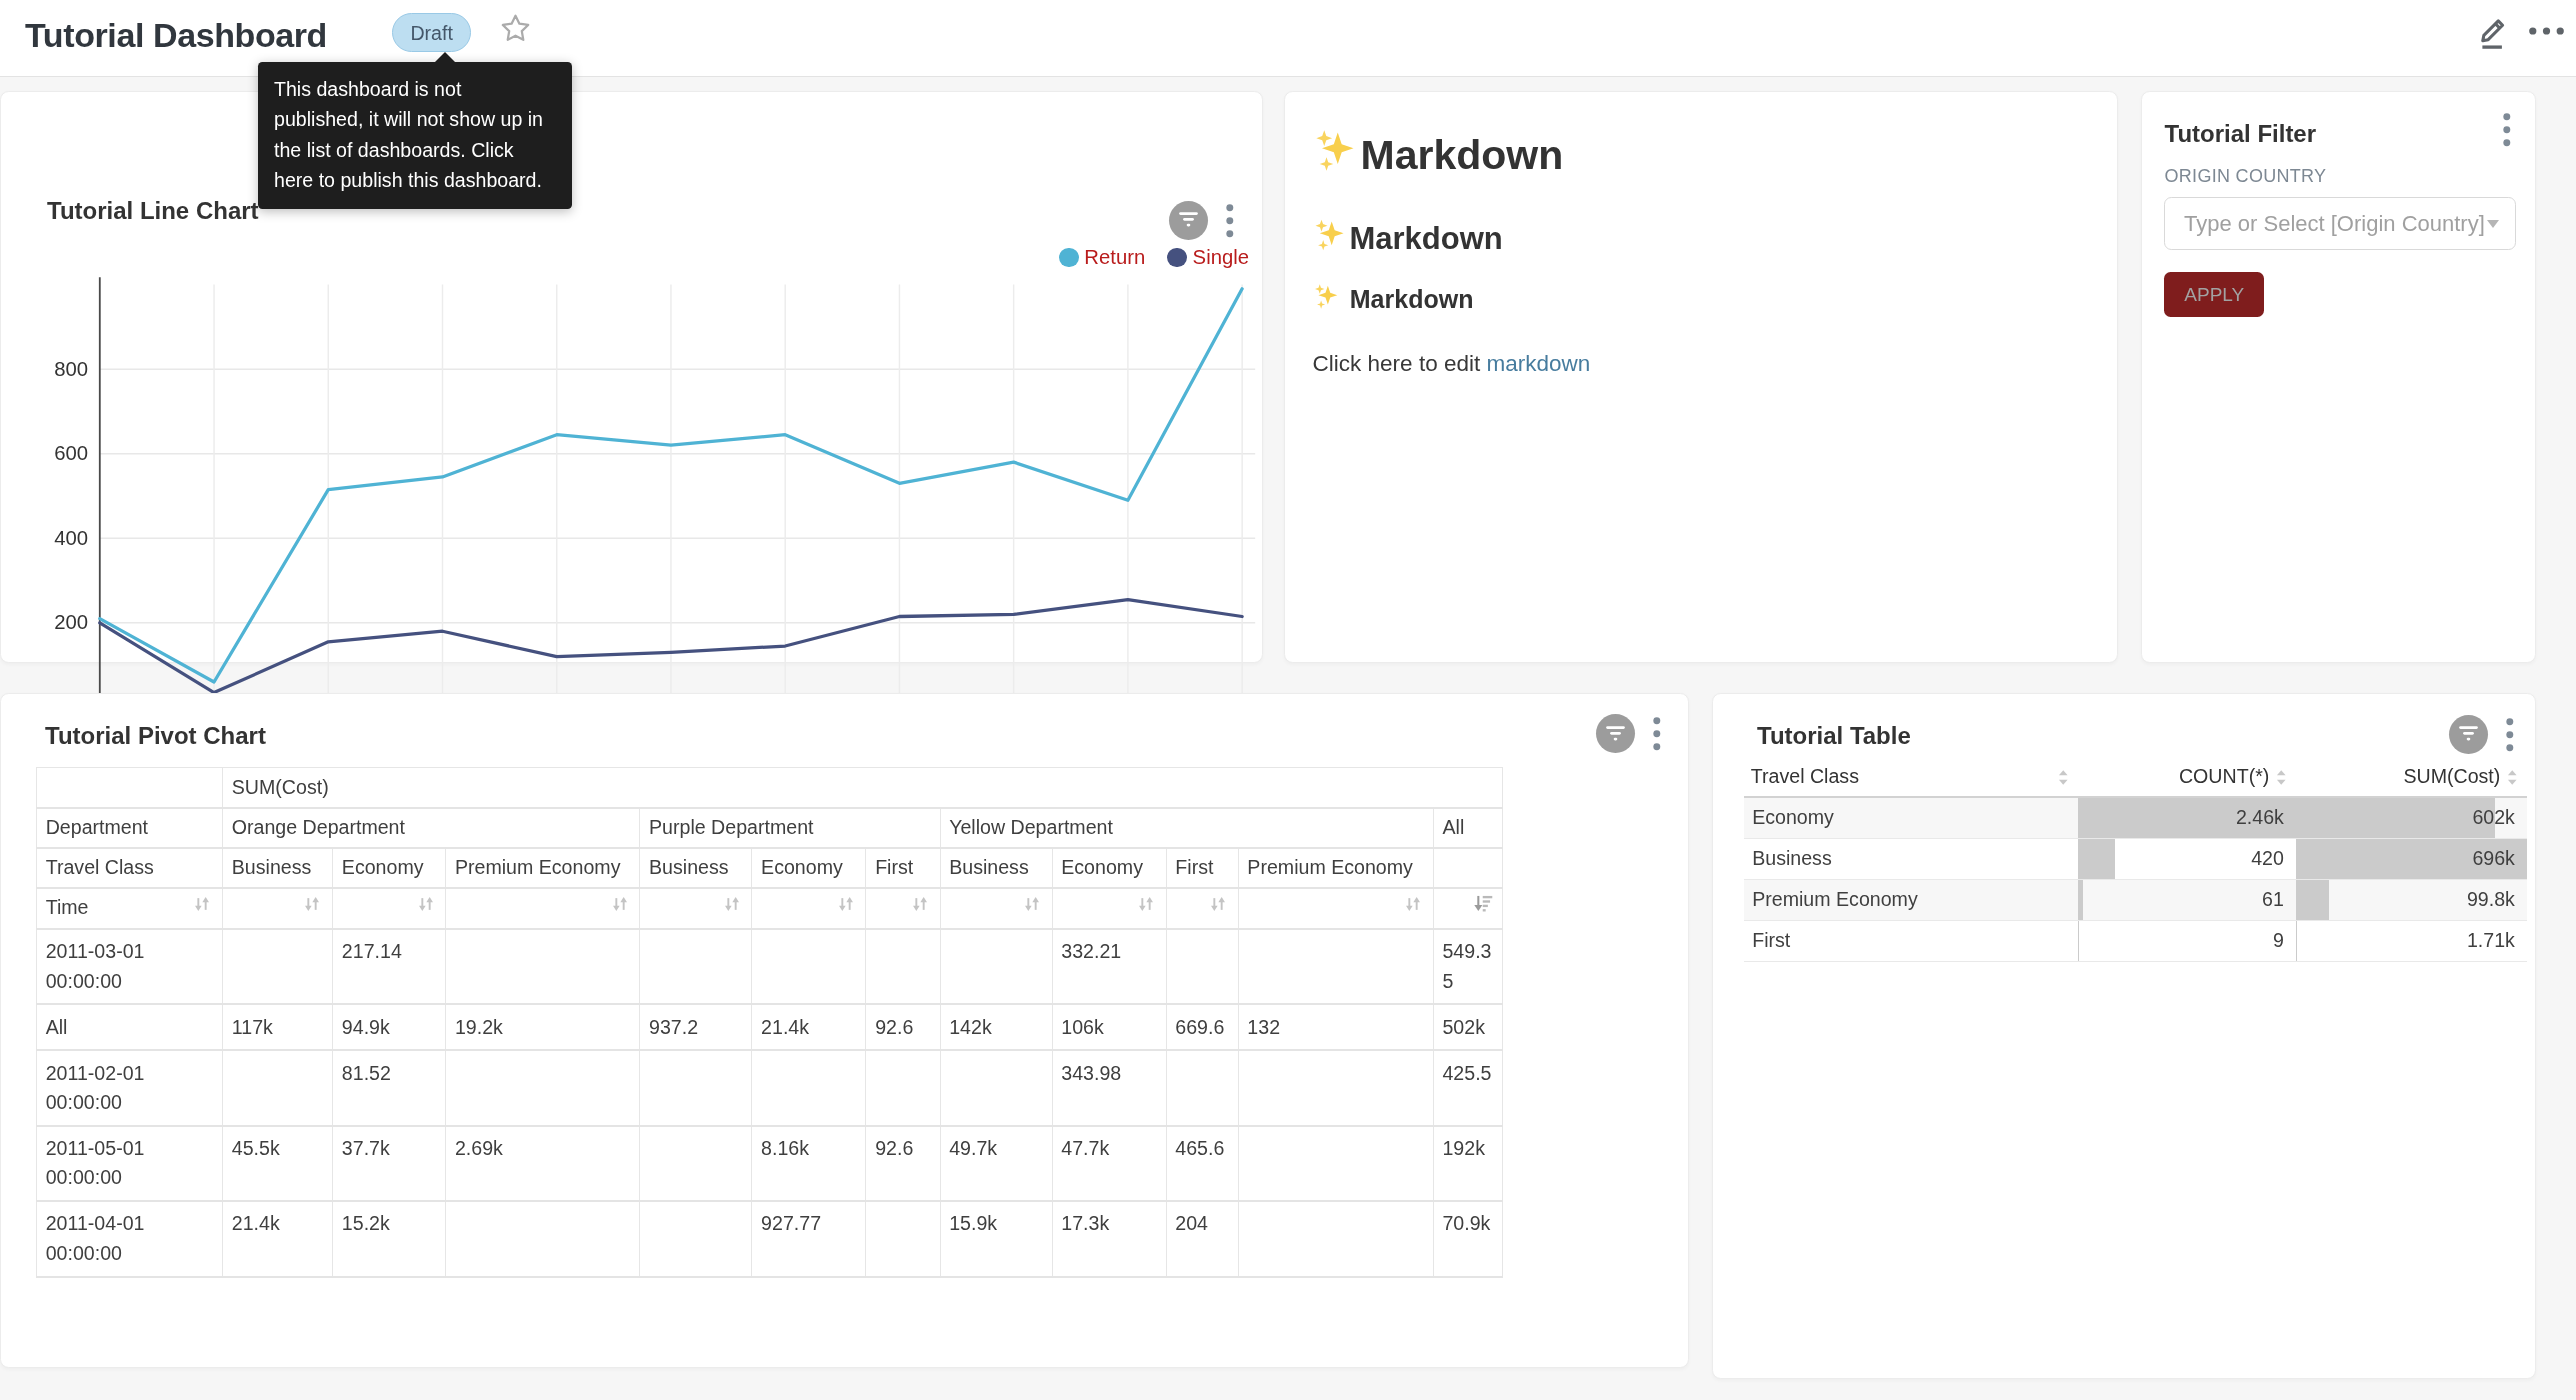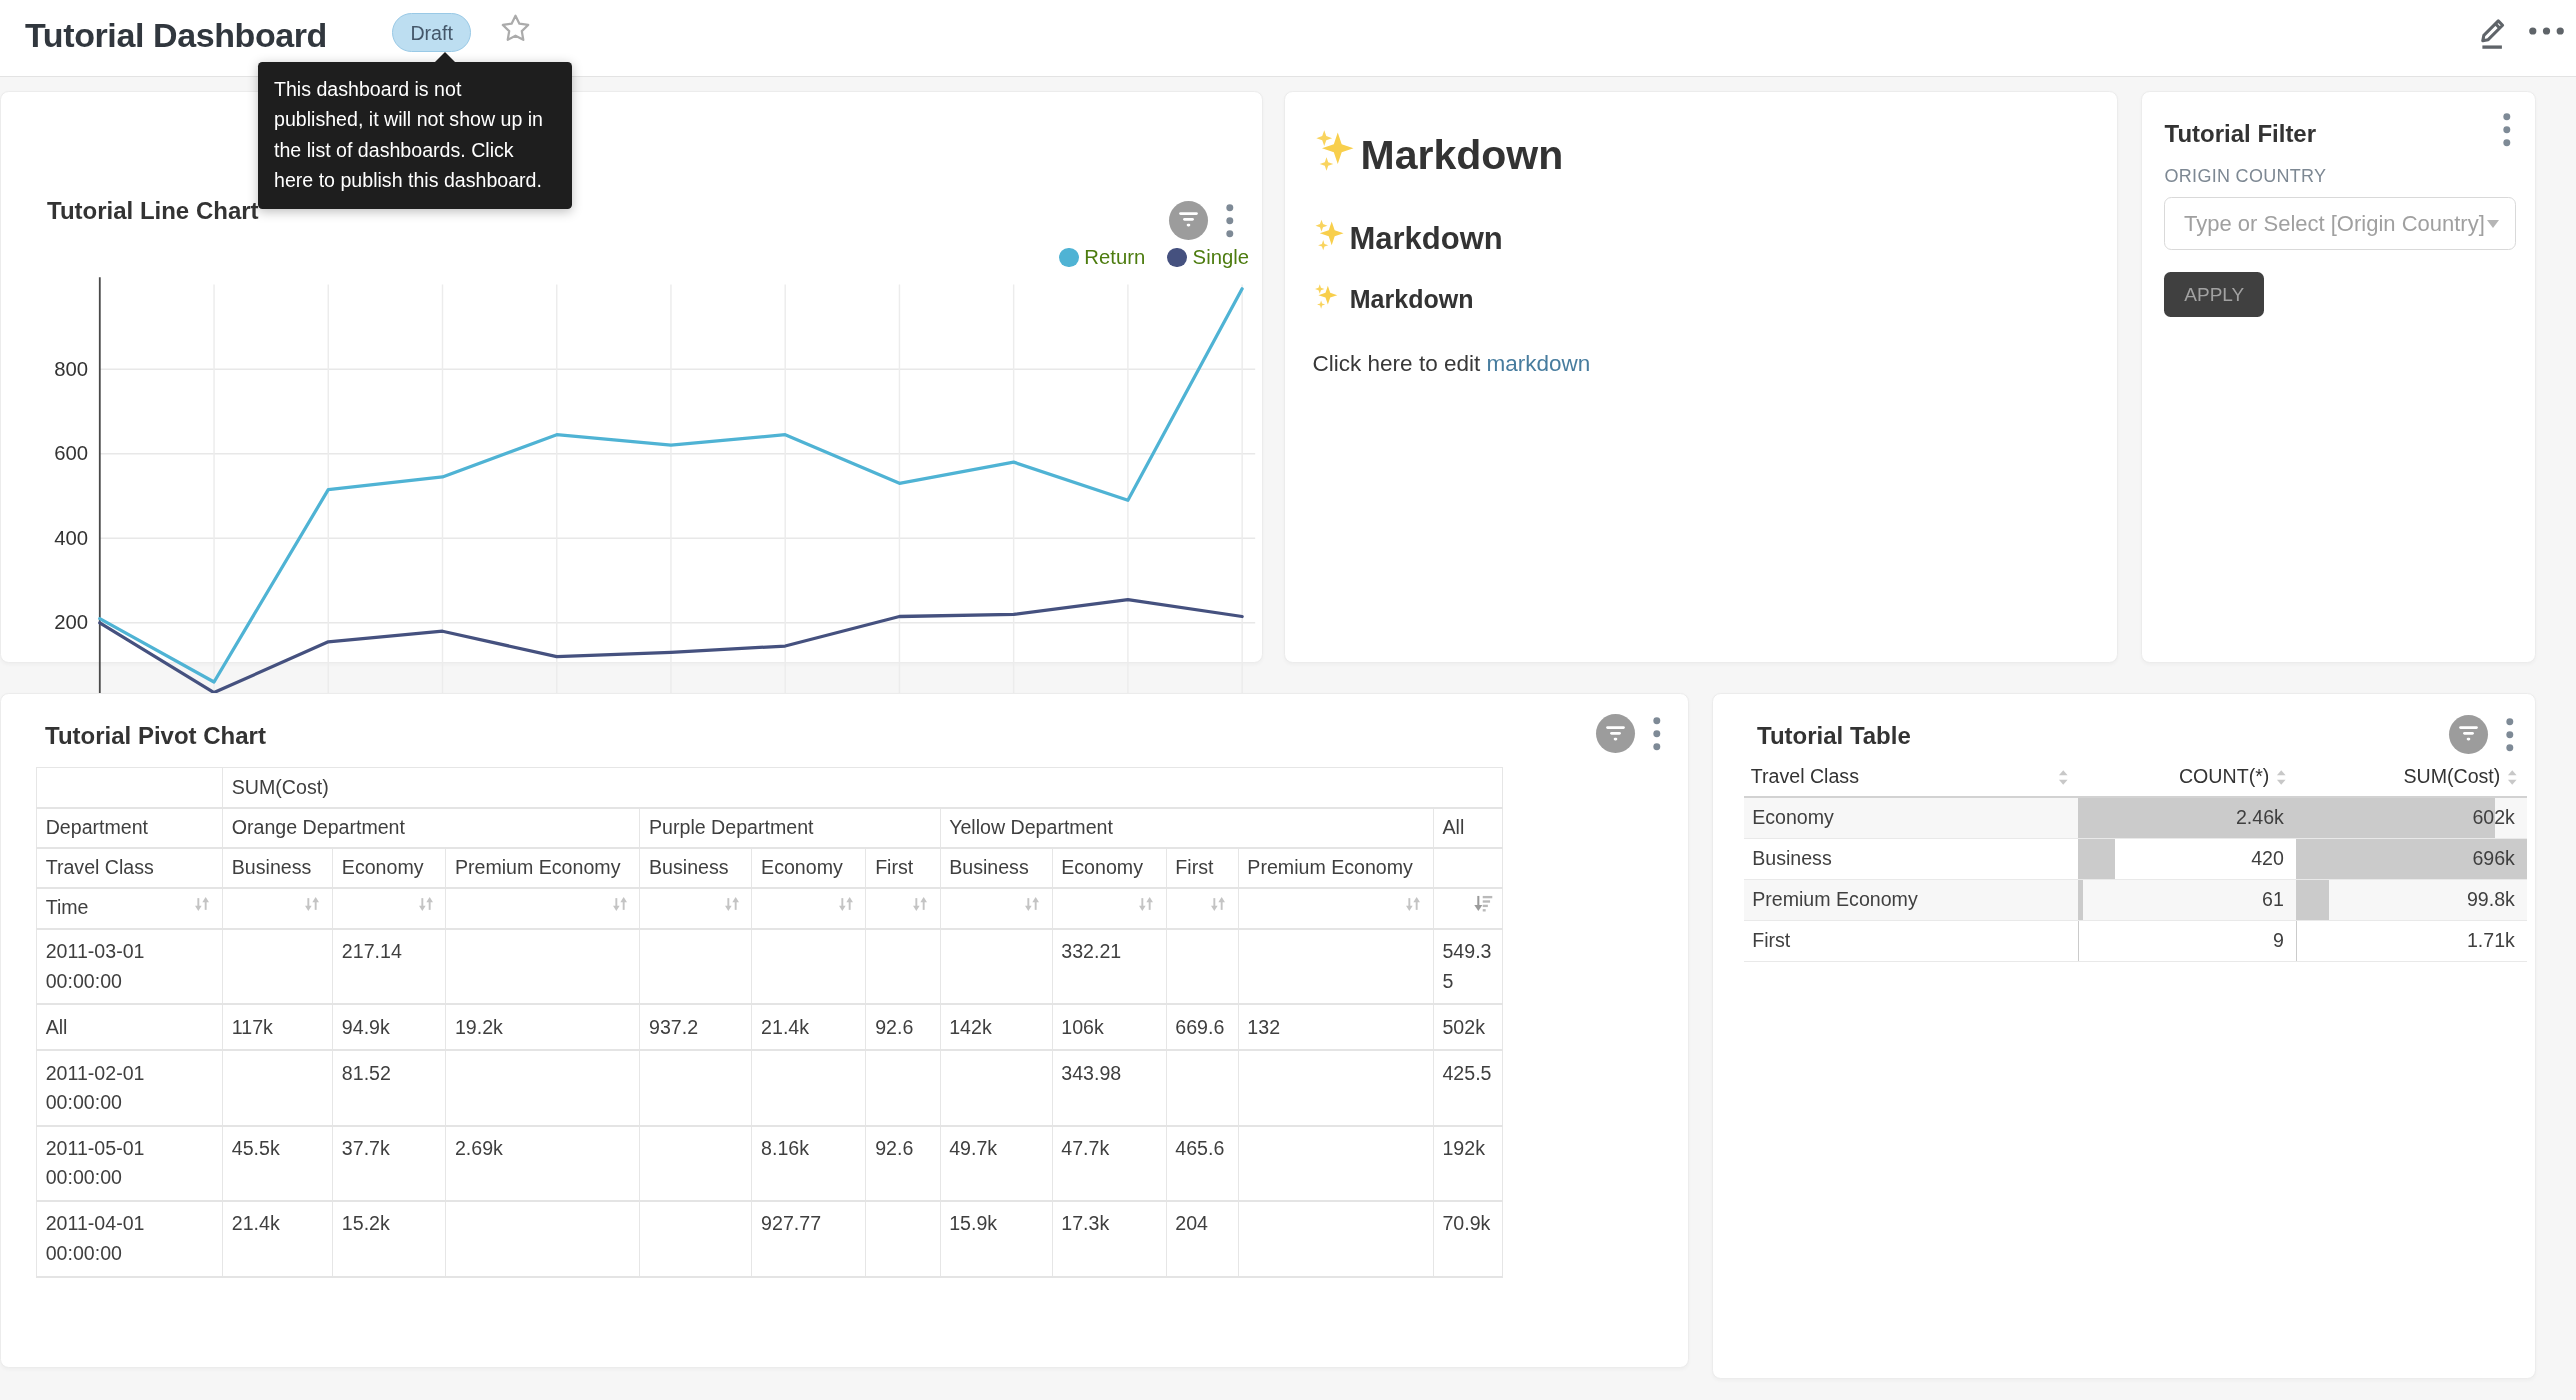--- a/index.html
+++ b/index.html
@@ -27,40 +27,40 @@
 
   .card-title { position:absolute; font-size:24px; font-weight:600; color:#333333; }
   .filter-circle { position:absolute; width:39px; height:39px; border-radius:50%; background:#9c9c9c; display:flex; align-items:center; justify-content:center; cursor:pointer; }
   .kebab { position:absolute; width:11.6px; height:41px; cursor:pointer; }
   .kebab svg { display:block; }
 
   
   #lc-legend { position:absolute; right:13px; top:154px; display:flex; gap:22px; align-items:center; }
   .legend-item { display:flex; align-items:center; gap:5.8px; cursor:pointer; }
   .legend-dot { width:19.6px; height:19.6px; border-radius:50%; }
-  .legend-label { font-size:20.3px; color:#4d7c0f; }
+  .legend-label { font-size:20.3px; color:#b91c1c; }
   #line-chart-svg { position:absolute; left:0; top:181px; }
 
   
   #markdown-card .md-body { position:absolute; left:27.6px; top:30.5px; right:22px; color:#333; }
   .md-h { display:flex; align-items:center; font-weight:700; color:#333; }
   .md-h1 { font-size:41px; margin-top:5.8px; }
   .md-h2 { font-size:31px; margin-top:35px; }
   .md-h3 { font-size:25px; margin-top:23px; }
   .md-h3 .sparkle { margin-right:10.2px; }
   .md-p { margin-top:35px; font-size:22.5px; color:#383838; }
   .md-link { color:#477c9e; cursor:pointer; }
   .sparkle { display:inline-block; margin-right:2.9px; }
 
   
   #origin-label { position:absolute; left:22.5px; top:74px; font-size:18px; color:#7d8893; letter-spacing:0.3px; }
   #origin-select { position:absolute; left:22px; top:105px; width:352px; height:53px; border:1.5px solid #d9d9d9; border-radius:7.3px; background:#fff; display:flex; align-items:center; cursor:pointer; }
   #origin-select .placeholder { margin-left:19px; font-size:22px; color:#a0a0a0; flex:1; white-space:nowrap; overflow:hidden; }
   #origin-select .caret { width:0; height:0; border-left:6.5px solid transparent; border-right:6.5px solid transparent; border-top:8px solid #b5b5b5; margin-right:16px; }
-  #apply-btn { position:absolute; left:22px; top:180px; background:#404040; border:none; border-radius:6.5px; padding:11.6px 20.3px; font-size:19px; color:#a2a2a2; font-family:inherit; cursor:not-allowed; }
+  #apply-btn { position:absolute; left:22px; top:180px; background:#7f1d1d; border:none; border-radius:6.5px; padding:11.6px 20.3px; font-size:19px; color:#a2a2a2; font-family:inherit; cursor:not-allowed; }
 
   
   #pivot-table-wrap { position:absolute; left:35px; top:73px; }
   #pivot-table { border-collapse:collapse; table-layout:fixed; width:1467px; font-size:19.6px; color:#3f3f3f; }
   #pivot-table td { border-right:0.7px solid #e6e6e6; border-left:0.7px solid #e6e6e6; border-bottom:2.9px solid #e4e4e4; padding:7.3px 8.7px; vertical-align:top; line-height:1.5; background:#fff; word-wrap:break-word; }
   #pivot-table tr.hdr td { vertical-align:middle; height:40px; padding:4.4px 8.7px; }
   #pivot-table tr { border-bottom:2.9px solid #e4e4e4; }
   #pivot-table tr.first-hdr td { border-top:0.7px solid #e6e6e6; }
   .sort-cell { text-align:right; }
   .time-cell { position:relative; }

